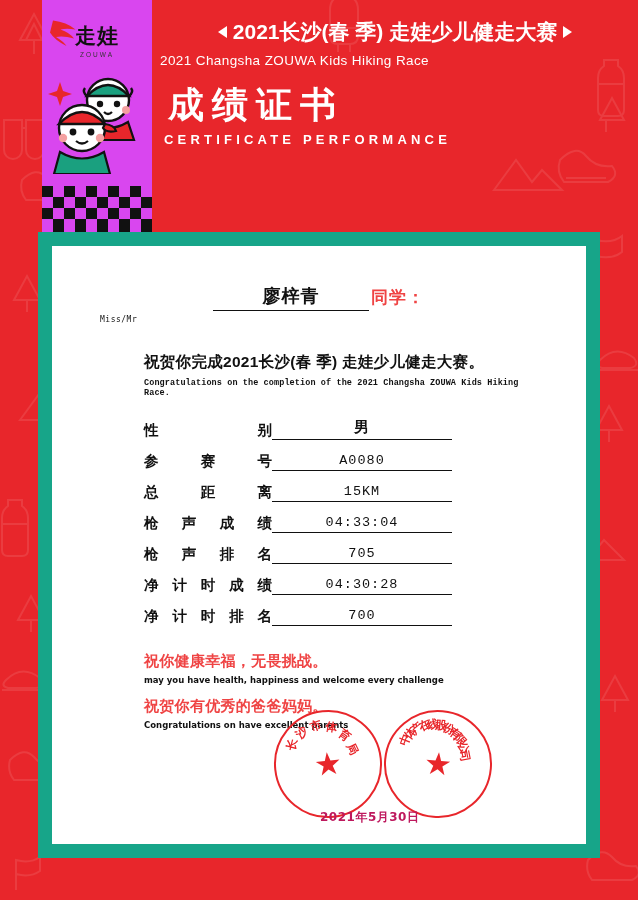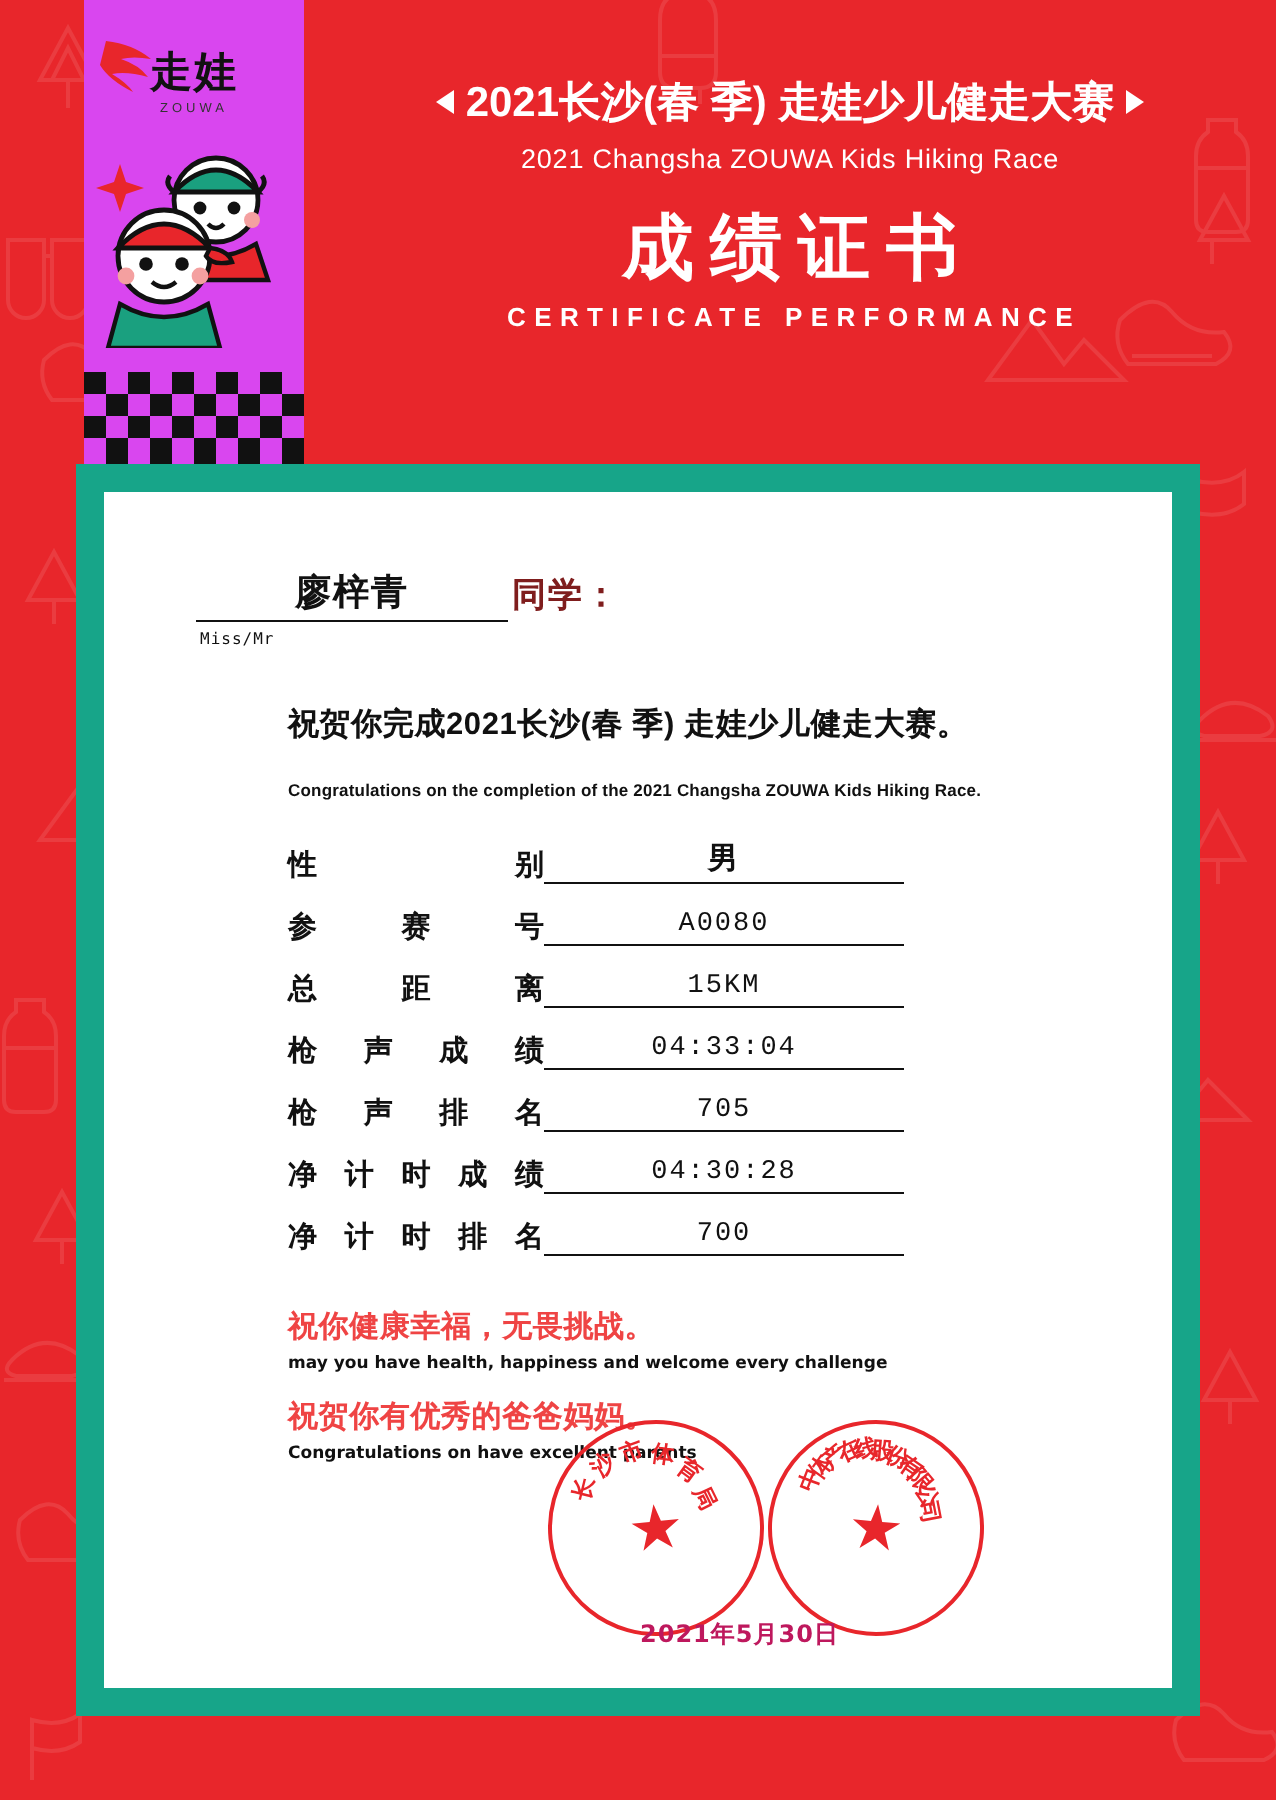--- a/index.html
+++ b/index.html
@@ -82,23 +82,23 @@
     left: 0;
     bottom: 0;
     width: 110px;
     height: 46px;
   }
 
   
   #title-block {
     position: absolute;
     left: 160px;
-    top: 37px;
+    top: 18px;
     width: 470px;
-    text-align: center;
+    text-align: left;
     color: #ffffff;
   }
   #race-title-cn {
     font-size: 21px;
     font-weight: bold;
     letter-spacing: 0px;
     white-space: nowrap;
     display: flex;
     align-items: center;
     justify-content: center;
@@ -160,39 +160,40 @@
     box-sizing: border-box;
     padding: 30px 46px;
     position: relative;
   }
 
   
   #name-row {
     margin-top: 8px;
     display: flex;
     align-items: flex-end;
+    justify-content: center;
   }
   #name-blank {
     position: relative;
     width: 156px;
     border-bottom: 1.6px solid #111;
     text-align: center;
     padding-bottom: 2px;
   }
   #student-name {
     font-size: 18px;
     font-weight: bold;
     color: #111;
     letter-spacing: 1px;
     font-family: "DejaVu Sans", sans-serif;
   }
   #name-suffix {
     font-size: 17px;
     font-weight: bold;
-    color: #7f1d1d;
+    color: #ef4444;
     margin-left: 2px;
     padding-bottom: 2px;
     letter-spacing: 1px;
   }
   #name-sub {
     font-family: "DejaVu Sans Mono", monospace;
     font-size: 8px;
     color: #111;
     margin-top: 4px;
     margin-left: 2px;
@@ -208,23 +209,23 @@
     font-size: 15.5px;
     font-weight: bold;
     color: #111;
     letter-spacing: 0.3px;
     margin-top: 28px;
   }
   #congrats-en {
     font-size: 8.5px;
     font-weight: bold;
     color: #111;
-    margin-top: 17px;
+    margin-top: 5px;
     letter-spacing: 0.1px;
-    font-family: Liberation Sans, sans-serif;
+    font-family: Liberation Mono, monospace;
   }
 
   
   #fields {
     margin-top: 20px;
     padding-left: 46px;
   }
   .field-row {
     display: flex;
     align-items: flex-end;

